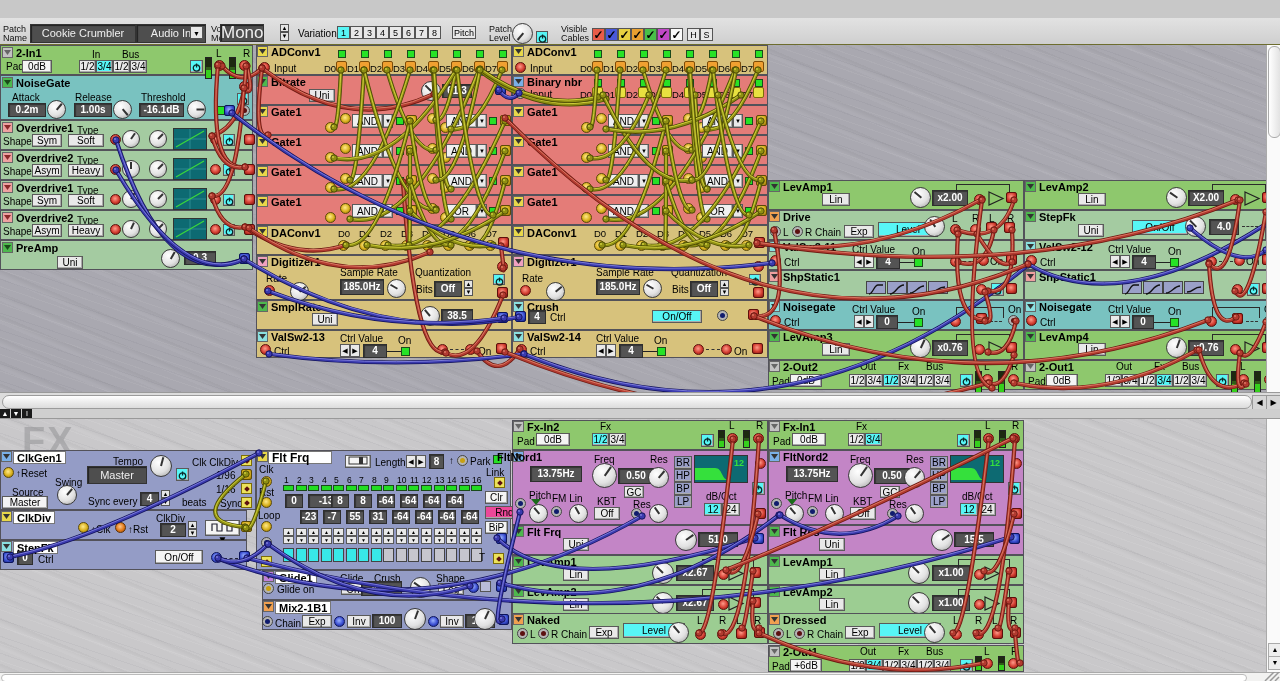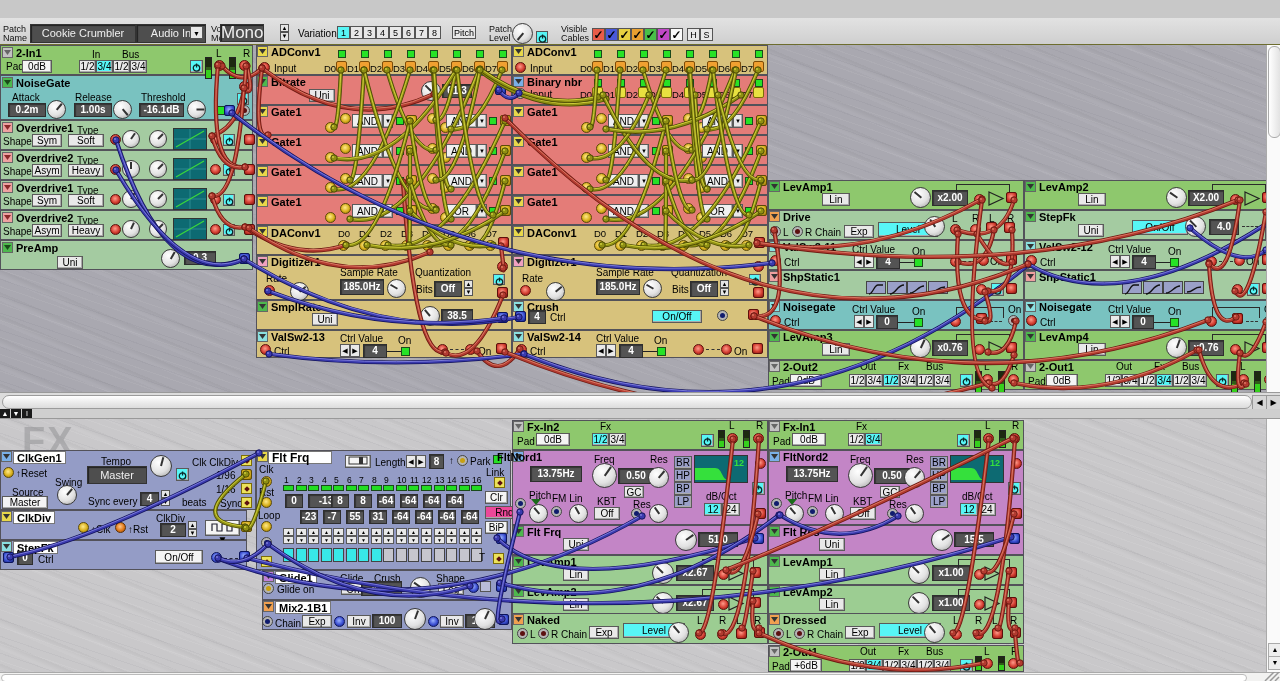--- a/index.html
+++ b/index.html
@@ -109,21 +109,21 @@
 <div class="fx" style="left:22px;top:420px;font-size:38px;color:#8f8f92;opacity:.5">FX</div>
 <div class="m" style="left:0;top:450px;width:256px;height:60px;background:#949cc6"></div>
 <div class="tr" style="left:1px;top:451px;background:#7ab0e8">
         <svg width="7" height="5">
           <path d="M0 0h7l-3.5 5z" fill="#333"></path>
         </svg>
       </div>
 <div class="tw" style="left:13px;top:451px">ClkGen1</div>
 <div class="py" style="left:3px;top:467px"></div>
 <div class="l" style="left:16px;top:469px">↑Reset</div>
-<div class="l" style="left:101px;top:457px">Tempo</div>
+<div class="l" style="left:113px;top:457px">Tempo</div>
 <div class="dk" style="left:87px;top:466px;width:58px;height:16px;font-size:11px;line-height:16px">Master</div>
 <div class="k" style="left:150px;top:455px;width:22px;height:22px">
         <i style="transform:rotate(15deg)"></i>
       </div>
 <div class="b cy" style="left:176px;top:468px;width:13px;font-size:8px"><svg width="9" height="10" style="vertical-align:top;margin-top:1.5px">
           <circle cx="4.5" cy="5" r="3.2" fill="none" stroke="#0a2a2a" stroke-width="1.3"></circle>
           <rect x="3.9" y="0.5" width="1.3" height="4" fill="#0a2a2a"></rect>
         </svg></div>
 <div class="l" style="left:192px;top:458px">Clk ClkDiv</div>
 <div class="pyd" style="left:241px;top:455px">

